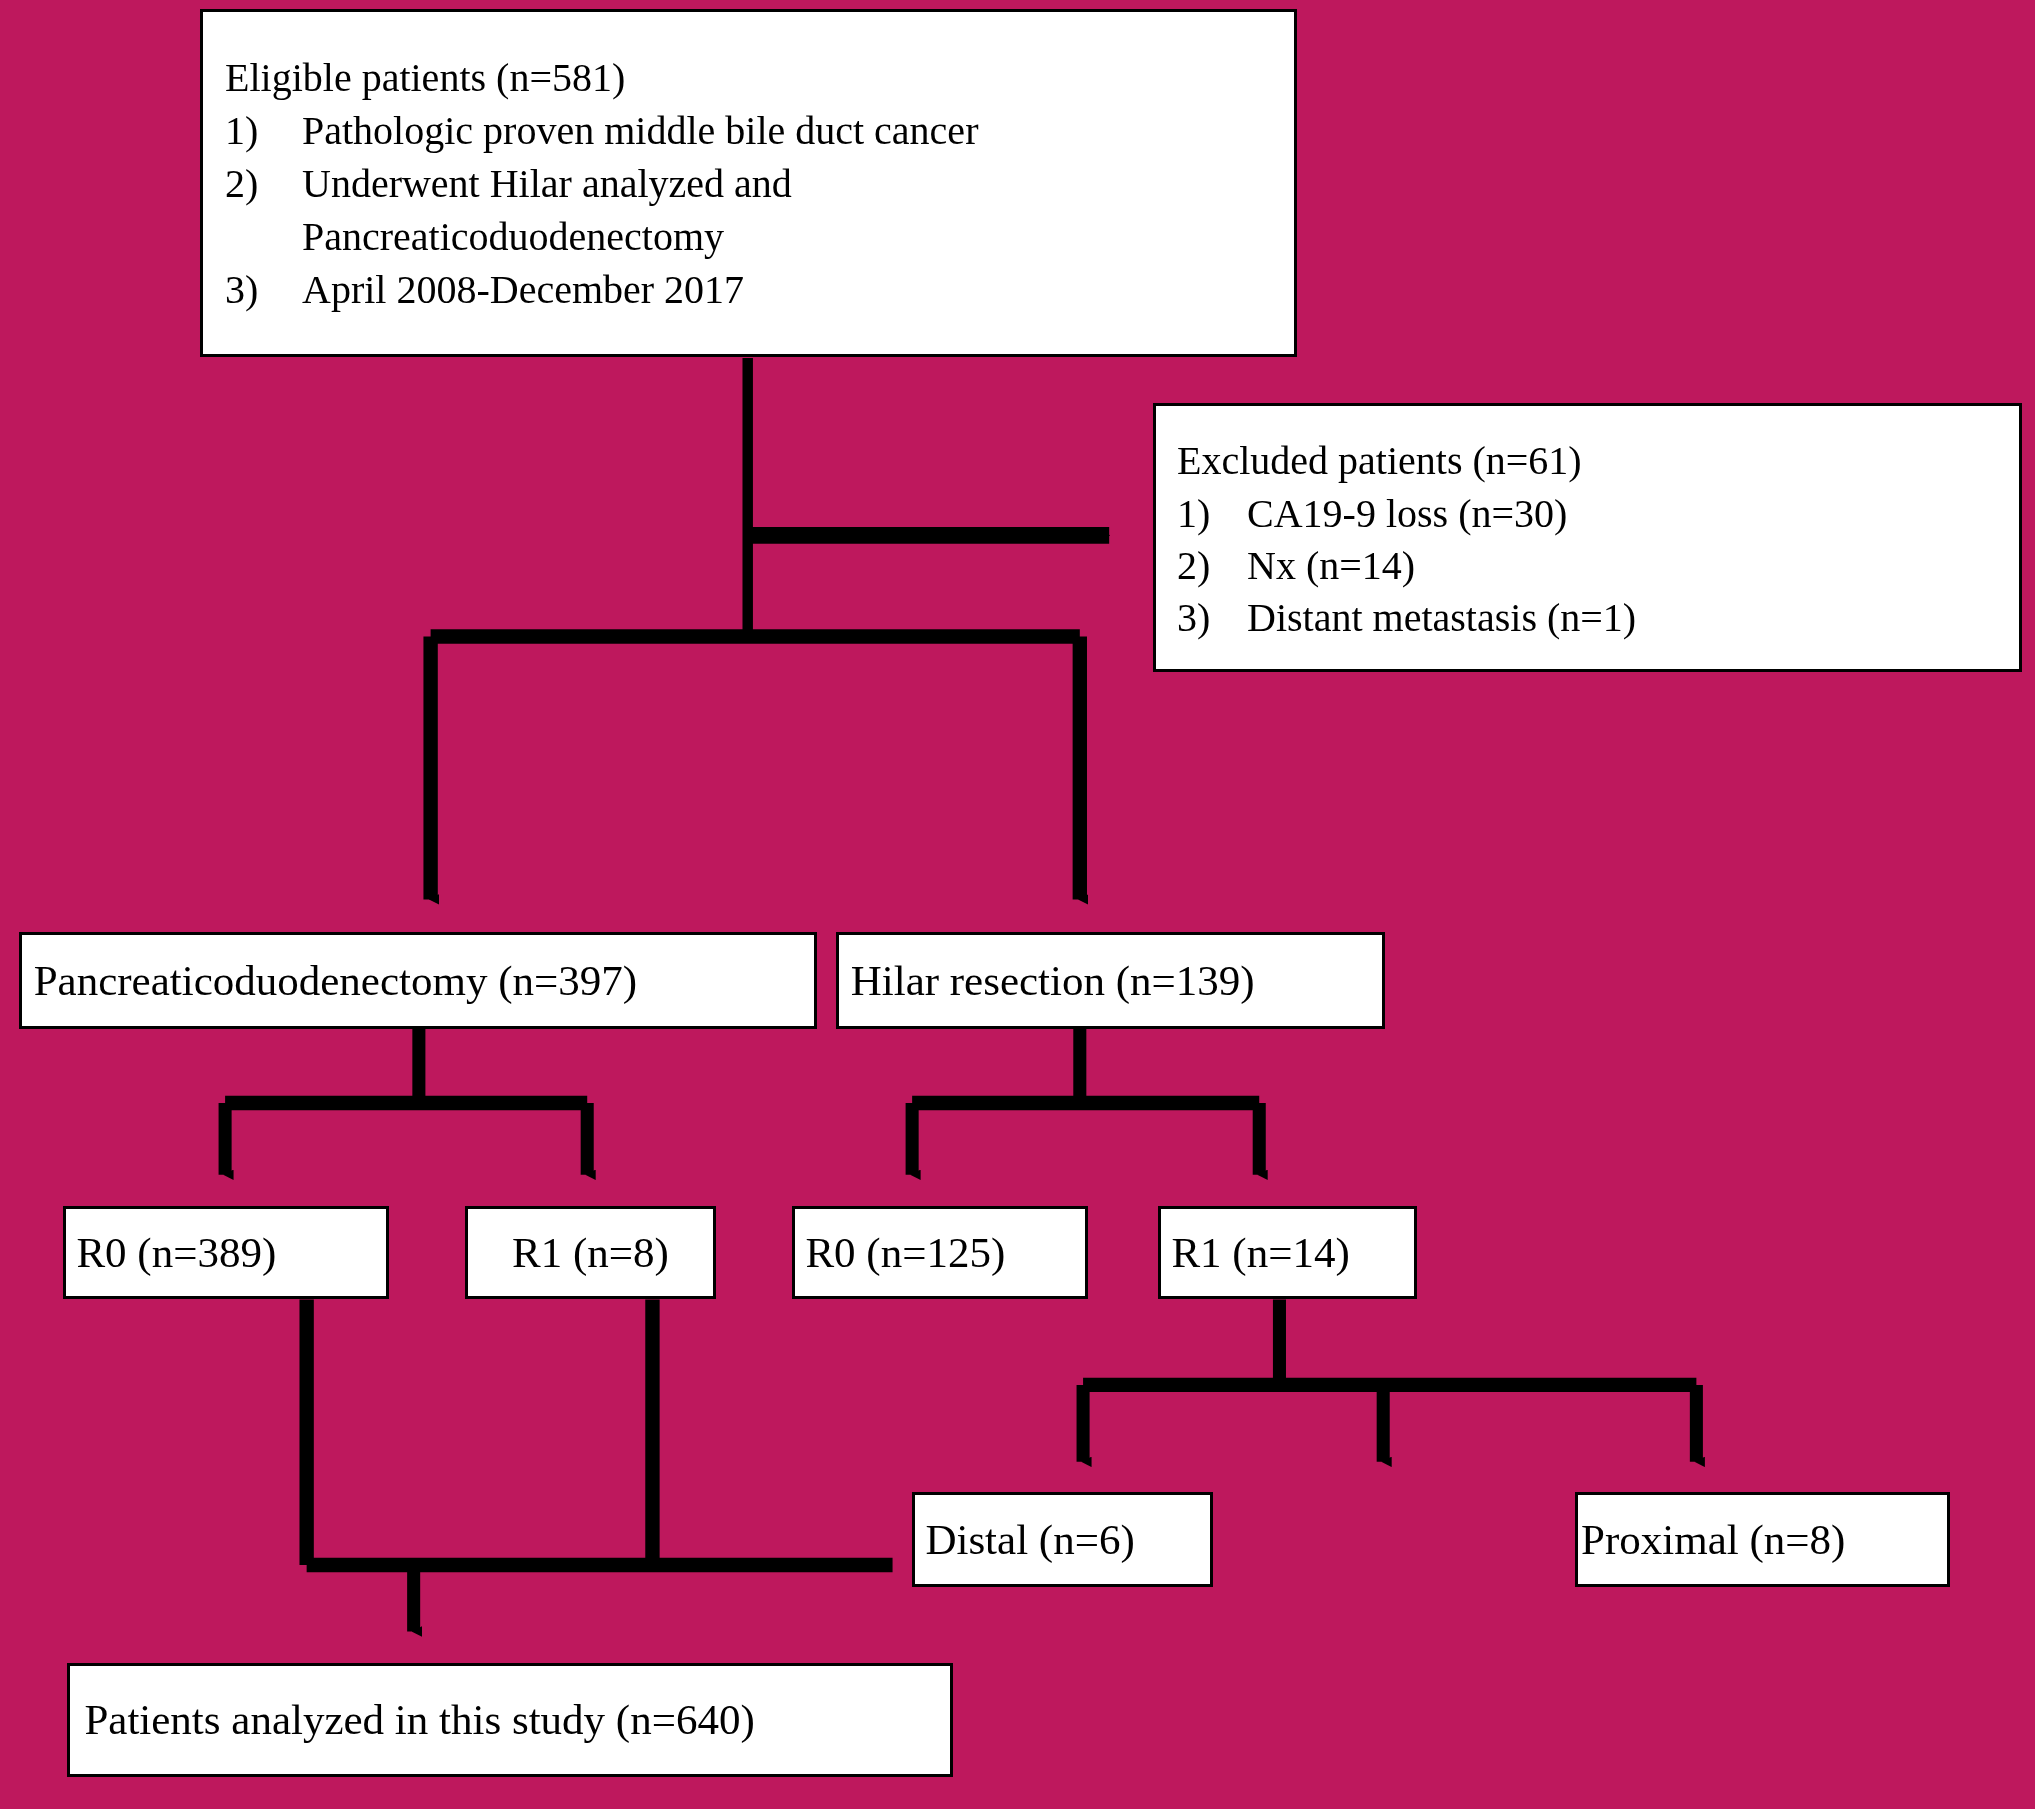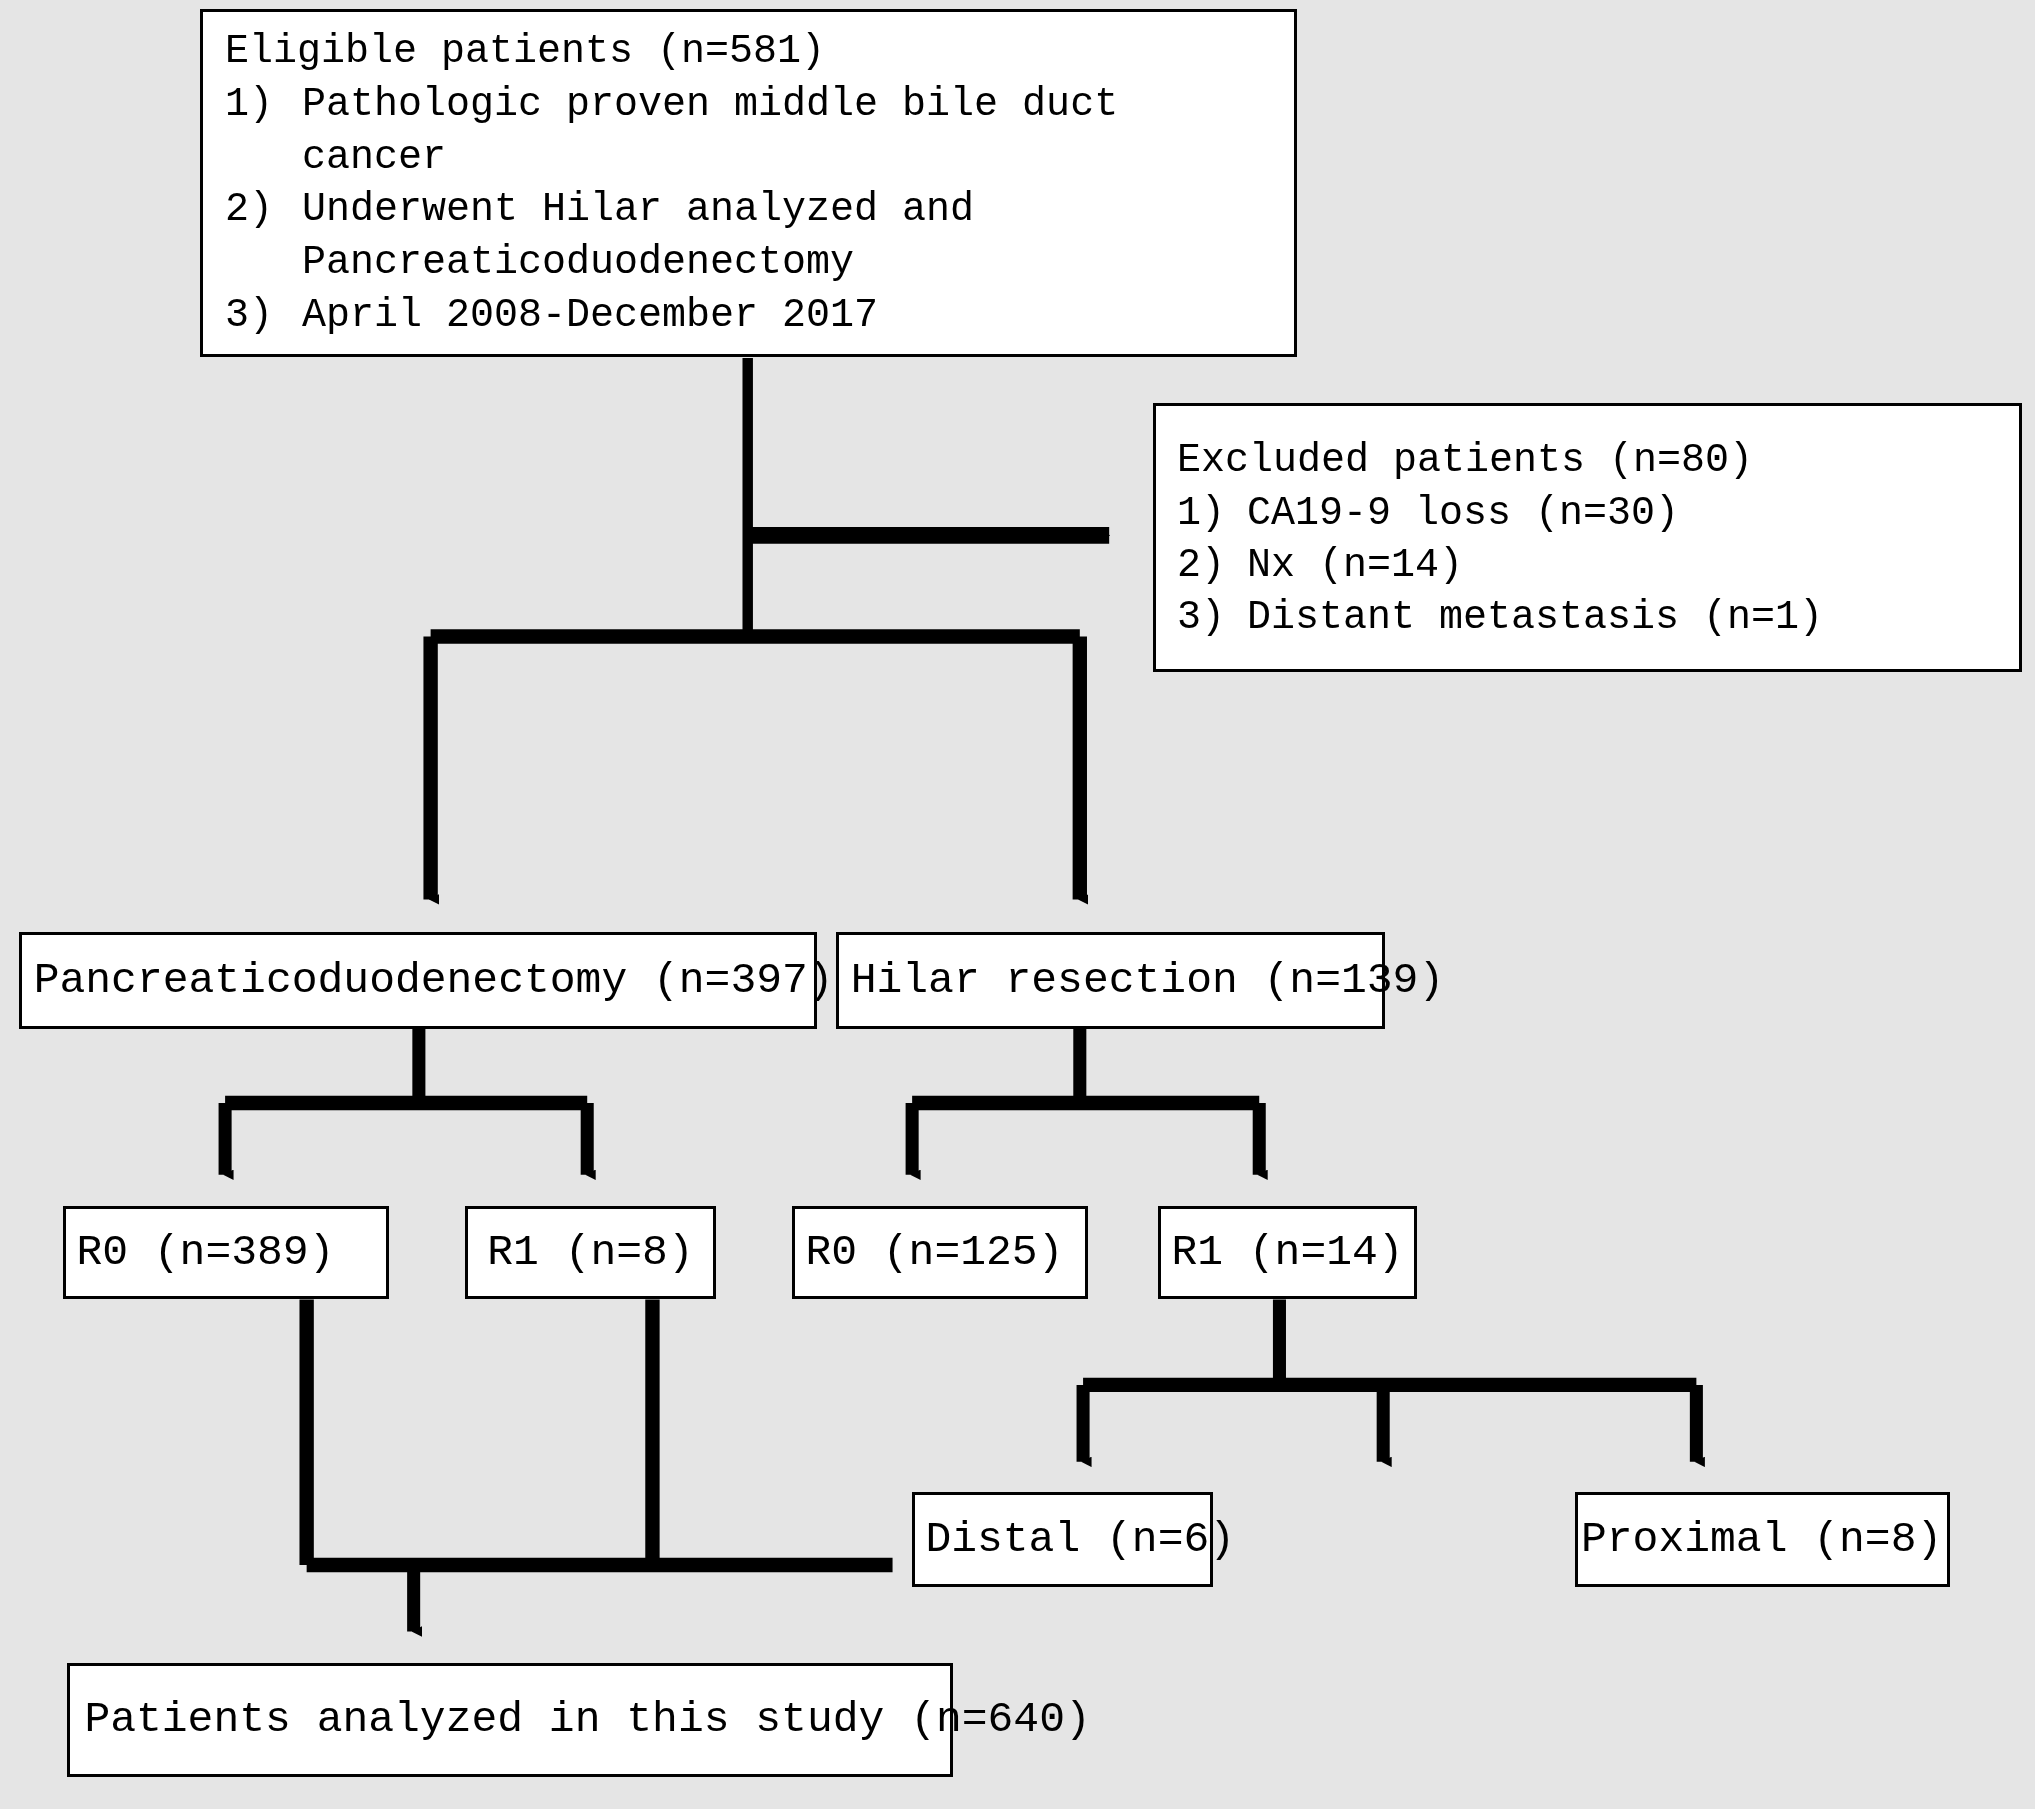--- a/index.html
+++ b/index.html
@@ -5,22 +5,22 @@
 <style>
   html, body {
     margin: 0;
     padding: 0;
     background: #ffffff;
   }
   #canvas {
     position: relative;
     width: 2035px;
     height: 1810px;
-    background: #e5e5e5;
-    font-family: Liberation Mono, monospace;
+    background: #be185d;
+    font-family: Liberation Serif, serif;
     color: #000000;
     overflow: hidden;
   }
   .flow-svg {
     position: absolute;
     left: 0;
     top: 0;
     width: 2035px;
     height: 1810px;
     pointer-events: none;
@@ -231,21 +231,21 @@
       <span class="item-text">Underwent Hilar analyzed and
 Pancreaticoduodenectomy</span>
     </div>
     <div class="list-row">
       <span class="marker">3)</span>
       <span class="item-text">April 2008-December 2017</span>
     </div>
   </div>
 
   <div class="node" id="node-excluded">
-    <div class="node-line">Excluded patients (n=80)</div>
+    <div class="node-line">Excluded patients (n=61)</div>
     <div class="list-row">
       <span class="marker">1)</span>
       <span class="item-text">CA19-9 loss (n=30)</span>
     </div>
     <div class="list-row">
       <span class="marker">2)</span>
       <span class="item-text">Nx (n=14)</span>
     </div>
     <div class="list-row">
       <span class="marker">3)</span>

